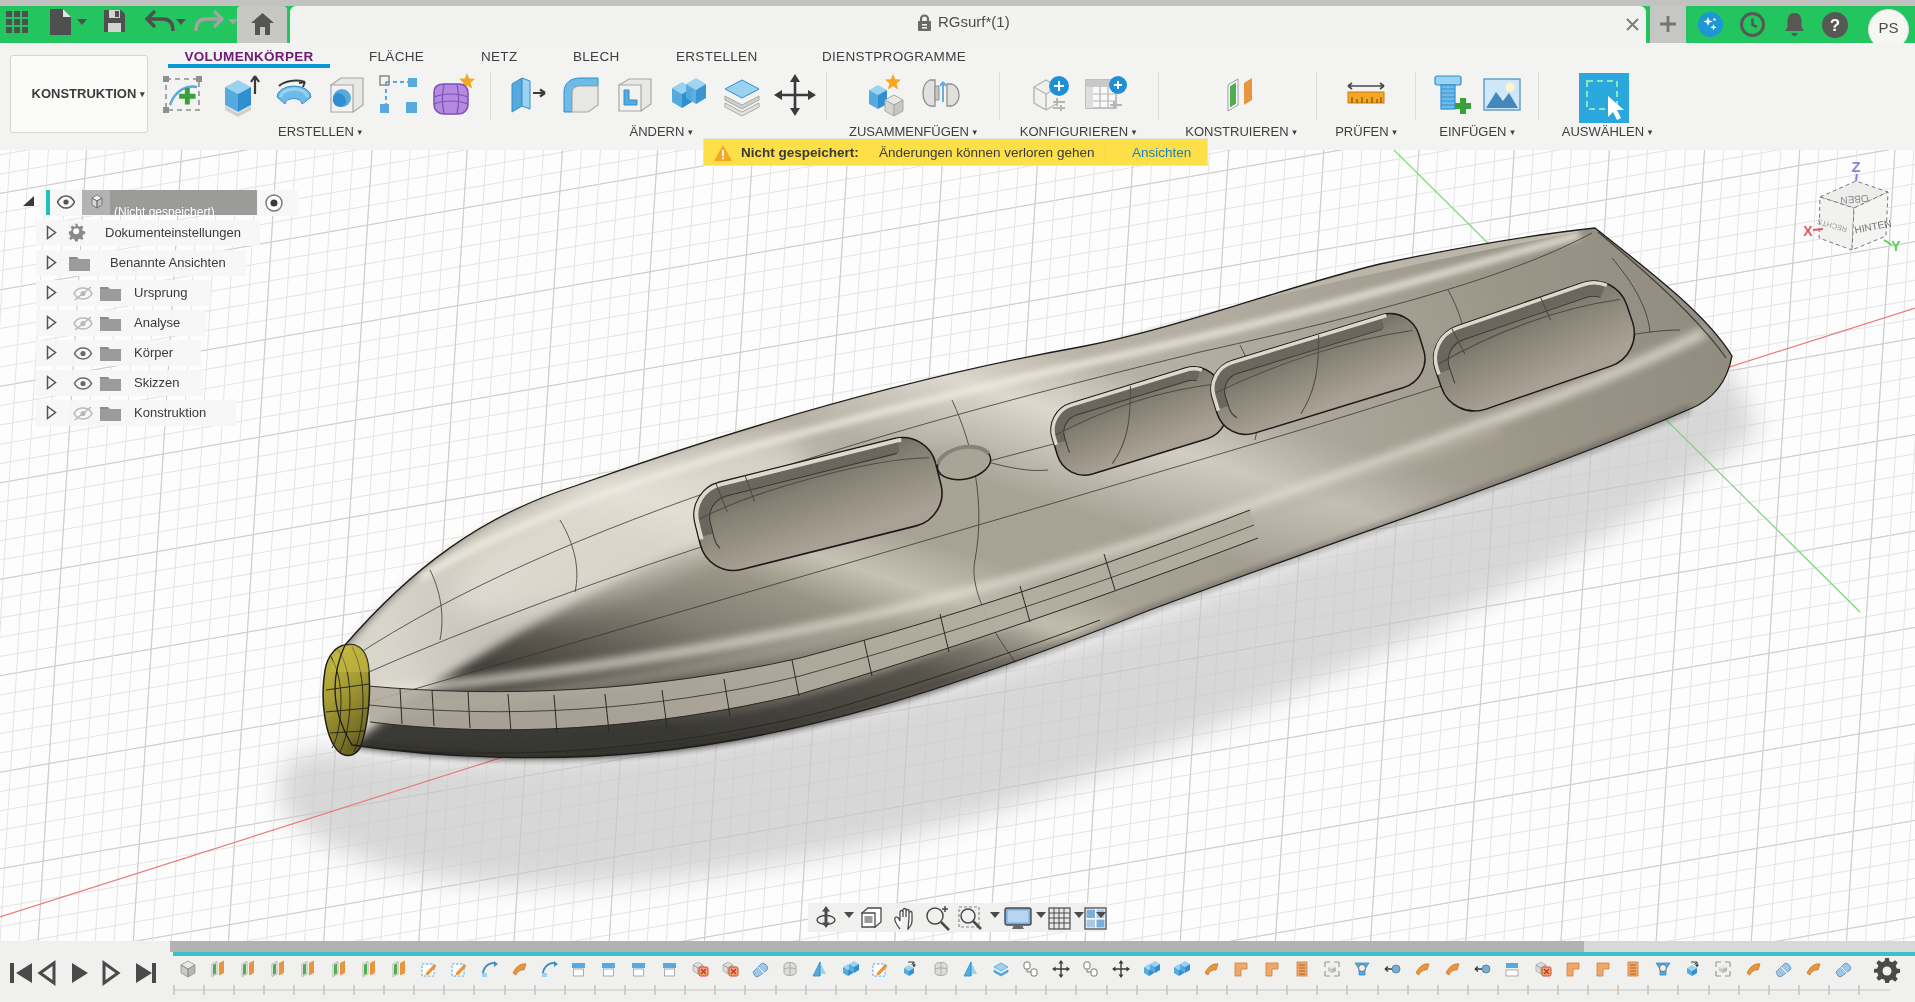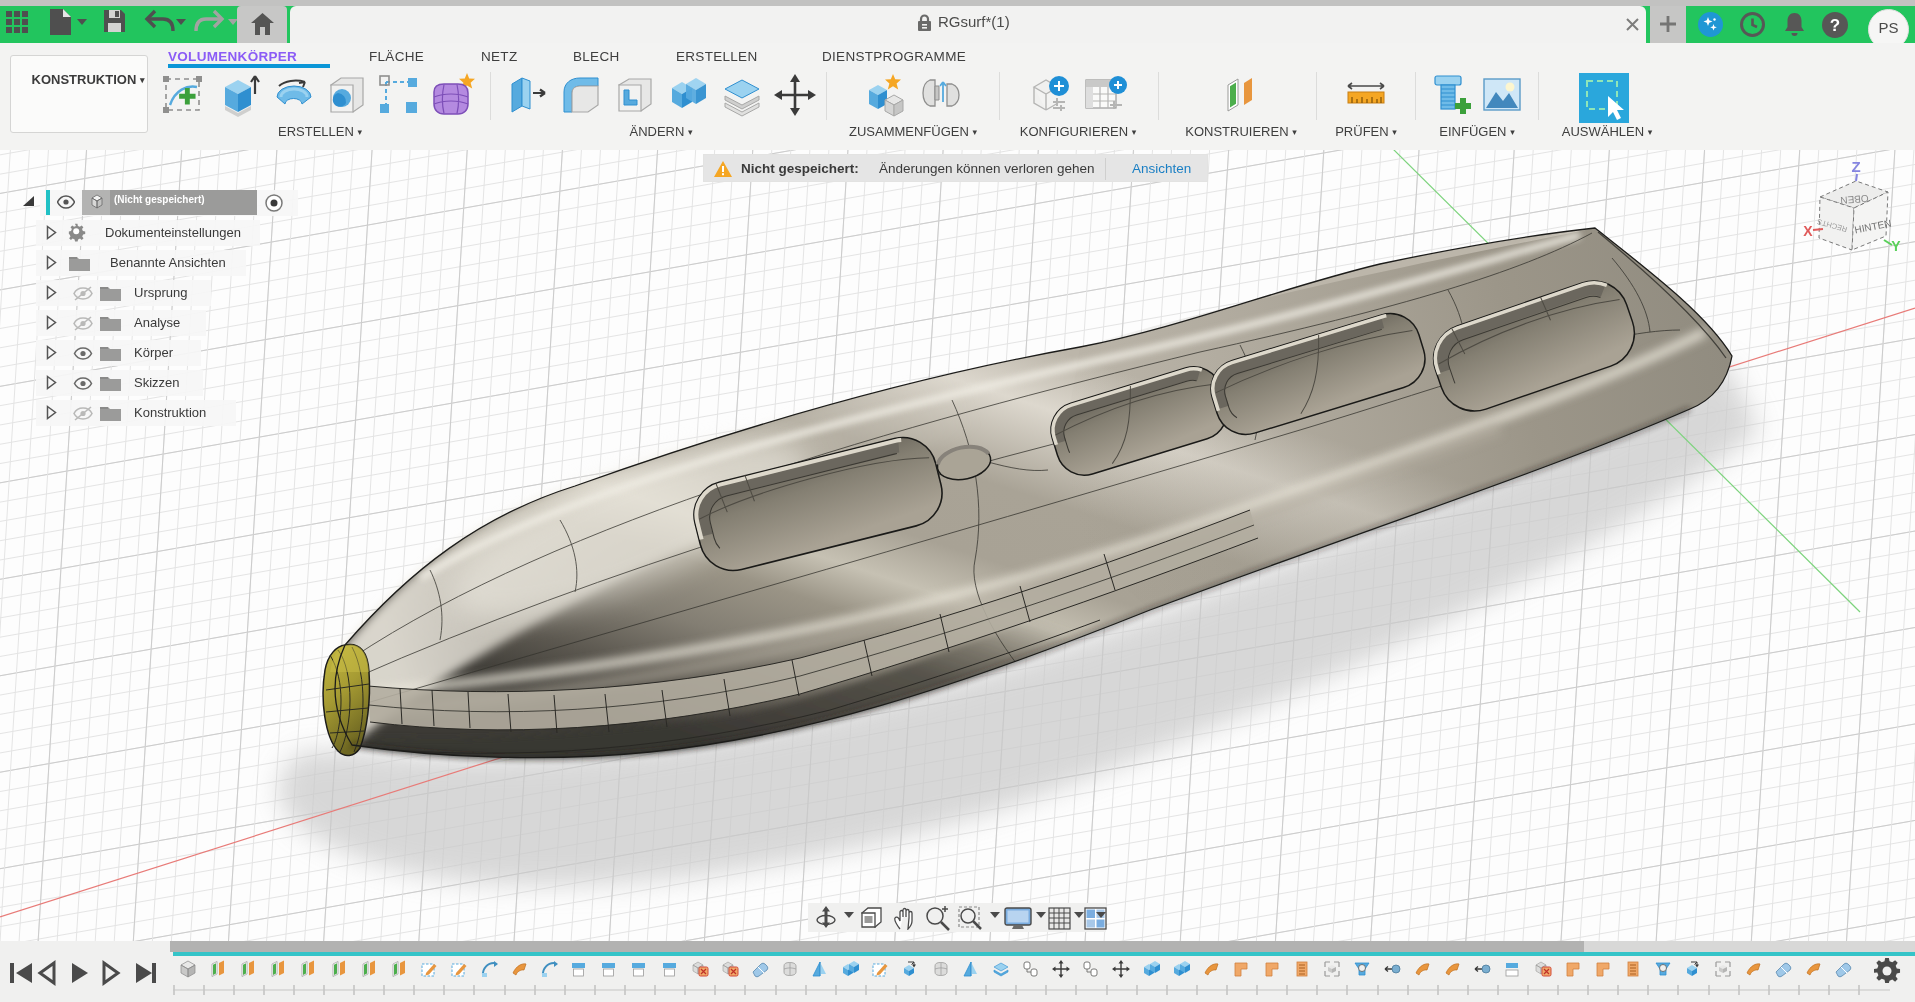--- a/index.html
+++ b/index.html
@@ -88,29 +88,29 @@
     </svg>
 <svg class="abs" style="left:1822px;top:12px" width="26" height="26" viewBox="0 0 26 26">
       <circle cx="13" cy="13" r="13" fill="#575756"></circle>
       <text x="13" y="19" font-size="17" font-family="Liberation Sans" font-weight="bold" fill="#fff" text-anchor="middle">?</text>
     </svg>
 <div class="abs" style="left:1868px;top:9px;width:41px;height:41px;background:#f6f6f5;border-radius:50%;border:1px solid #e0e0df"></div>
 <div class="abs" style="left:1868px;top:19px;width:41px;text-align:center;font-size:15px;color:#4a4a49">PS</div>
 </div>
 
 <div class="abs" style="left:0;top:43px;width:1915px;height:107px;background:#f3f3f2">
-<div class="tablabel" style="left:168px;width:162px;color:#8b5cf6;font-weight:bold">VOLUMENKÖRPER</div>
+<div class="tablabel" style="left:168px;width:162px;text-align:center;color:#701a75;font-weight:bold">VOLUMENKÖRPER</div>
 <div class="abs" style="left:168px;top:21px;width:162px;height:4px;background:#0a96d7"></div>
 <div class="tablabel" style="left:369px">FLÄCHE</div>
 <div class="tablabel" style="left:481px">NETZ</div>
 <div class="tablabel" style="left:573px">BLECH</div>
 <div class="tablabel" style="left:676px">ERSTELLEN</div>
 <div class="tablabel" style="left:822px">DIENSTPROGRAMME</div>
 <div class="abs" style="left:10px;top:12px;width:138px;height:78px;background:#fbfbfa;border:1px solid #d5d5d4;border-radius:3px"></div>
-<div class="abs" style="left:10px;top:12px;width:156px;height:78px;line-height:50px;text-align:center;font-size:13px;font-weight:bold;color:#3c3c3c">KONSTRUKTION <span class="car">▾</span></div>
+<div class="abs" style="left:10px;top:12px;width:156px;height:78px;line-height:78px;text-align:center;font-size:13px;font-weight:bold;color:#3c3c3c">KONSTRUKTION <span class="car">▾</span></div>
 <div class="grplabel" style="left:240px;width:160px">ERSTELLEN <span class="car">▾</span></div>
 <div class="grplabel" style="left:581px;width:160px">ÄNDERN <span class="car">▾</span></div>
 <div class="grplabel" style="left:833px;width:160px">ZUSAMMENFÜGEN <span class="car">▾</span></div>
 <div class="grplabel" style="left:998px;width:160px">KONFIGURIEREN <span class="car">▾</span></div>
 <div class="grplabel" style="left:1161px;width:160px">KONSTRUIEREN <span class="car">▾</span></div>
 <div class="grplabel" style="left:1286px;width:160px">PRÜFEN <span class="car">▾</span></div>
 <div class="grplabel" style="left:1397px;width:160px">EINFÜGEN <span class="car">▾</span></div>
 <div class="grplabel" style="left:1527px;width:160px">AUSWÄHLEN <span class="car">▾</span></div>
 <div class="sep" style="left:490px"></div>
     <div class="sep" style="left:826px"></div>
@@ -453,21 +453,21 @@
 <div class="abs" style="left:82px;top:40px;width:175px;height:25px;background:#9b9b9a"></div>
 <div class="abs" style="left:82px;top:40px;width:28px;height:25px;background:#b3b3b2"></div>
 <svg class="abs" style="left:87px;top:44px" width="19" height="17" viewBox="0 0 19 17">
       <path d="M5,4 L10,1 L15,4 L10,7 Z" fill="#f2f2f1"></path>
       <path d="M5,4 L10,7 V14 L5,11 Z" fill="#d8d8d7"></path>
       <path d="M10,7 L15,4 V11 L10,14 Z" fill="#c2c2c1"></path>
       <g stroke="#6a6a69" stroke-width=".8" fill="none">
         <path d="M5,4 L10,1 L15,4 L10,7 Z M5,4 L10,7 V14 L5,11 Z M10,7 L15,4 V11 L10,14 Z"></path>
       </g>
     </svg>
-<div class="abs" style="left:114px;top:44px;font-size:10px;font-weight:bold;color:#fff">(Nicht gespeichert)</div>
+<div class="abs" style="left:114px;top:55px;font-size:12px;font-weight:normal;color:#fff">(Nicht gespeichert)</div>
 <svg class="abs" style="left:265px;top:44px" width="18" height="18" viewBox="0 0 18 18">
       <circle cx="9" cy="9" r="8" fill="#fff" stroke="#7a7a79" stroke-width="1.5"></circle>
       <circle cx="9" cy="9" r="3.5" fill="#3a3a3a"></circle>
     </svg>
 <div class="chip" style="left:36px;top:70px;width:224px"></div>
 <svg class="abs" style="left:46px;top:75px" width="11" height="15" viewBox="0 0 11 15">
       <path d="M1.5,1.5 L9.5,7.5 L1.5,13.5 Z" fill="none" stroke="#555" stroke-width="1.5"></path>
     </svg>
 <svg class="abs" style="left:68px;top:73px" width="19" height="19" viewBox="0 0 19 19">
       <path d="M8,1 h3 l.5,2.5 2.3,1 2,-1.6 2.1,2.1 -1.6,2 1,2.3 L20,9.8 v3 l-2.5,.5 -1,2.3 1.6,2 -2.1,2.1 -2,-1.6 -2.3,1 -.5,2.5 h-3 l-.5,-2.5 -2.3,-1 -2,1.6 -2.1,-2.1 1.6,-2 -1,-2.3 L1,12.8 v-3 l2.5,-.5 1,-2.3 L2.9,5 5,2.9 l2,1.6 2.3,-1 Z" fill="#8a8a89" transform="scale(0.86)"></path>
@@ -546,21 +546,21 @@
       <circle cx="11" cy="7.5" r="2.6" fill="#b9b9b8"></circle>
       <path d="M3,14 L19,1" stroke="#b9b9b8" stroke-width="1.6"></path>
     </svg>
 <svg class="abs" style="left:100px;top:255px" width="21" height="16" viewBox="0 0 21 16">
       <path d="M0,2 h8 l2,2 h11 v12 H0 Z" fill="#9b9b9a"></path>
       <path d="M0,2 h8 v2 H0 Z" fill="#8a8a89"></path>
     </svg>
 <div class="trow" style="left:134px;top:250px">Konstruktion</div>
 </div>
 
-<div class="abs" style="left:703px;top:154px;width:505px;height:28px;background:#e5e5e5;border:1px solid #e3e3e2">
+<div class="abs" style="left:703px;top:138px;width:505px;height:28px;background:#fde047;border:1px solid #e3e3e2">
 <svg class="abs" style="left:9px;top:5px" width="20" height="18" viewBox="0 0 20 18">
       <path d="M10,1 L19,17 H1 Z" fill="#f5a623"></path>
       <rect x="9" y="6" width="2" height="6" fill="#fff"></rect>
       <rect x="9" y="13.2" width="2" height="2" fill="#fff"></rect>
     </svg>
 <div class="abs" style="left:37px;top:6px;font-size:13.5px;font-weight:bold;color:#3a3a3a">Nicht gespeichert:</div>
 <div class="abs" style="left:175px;top:6px;font-size:13.5px;color:#3a3a3a">Änderungen können verloren gehen</div>
 <div class="abs" style="left:401px;top:3px;width:1px;height:22px;background:#cfcfce"></div>
 <div class="abs" style="left:428px;top:6px;font-size:13.5px;color:#1a7fc4">Ansichten</div>
 </div>

